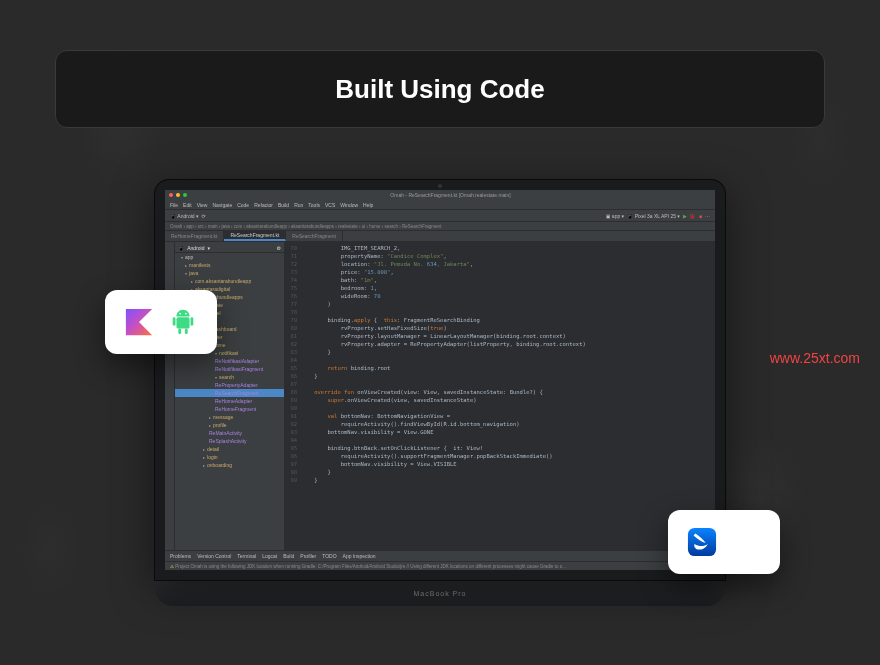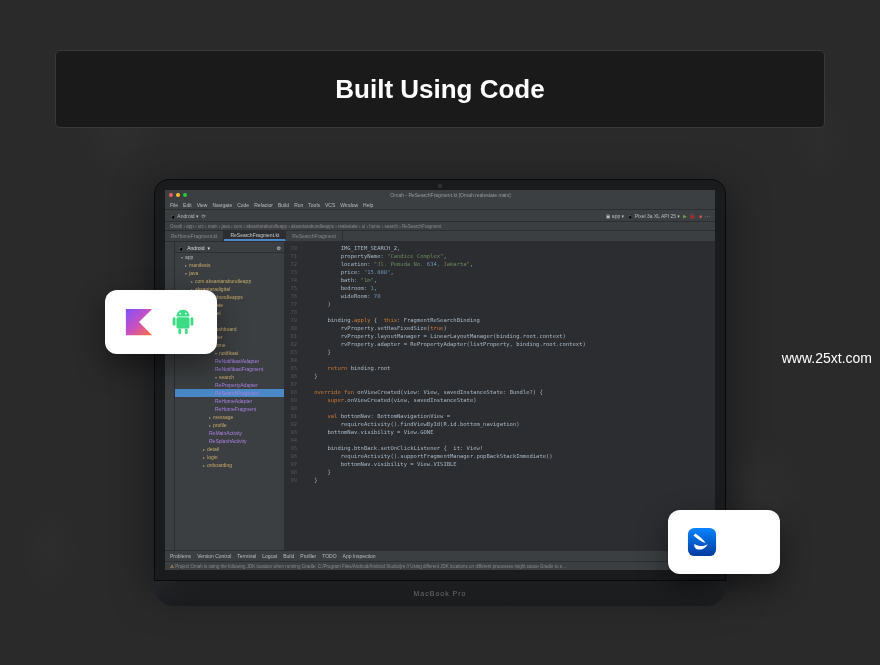--- a/index.html
+++ b/index.html
@@ -20,29 +20,29 @@
       radial-gradient(ellipse 60px 90px at 50px 550px, #303030 0%, transparent 60%),
       radial-gradient(ellipse 60px 90px at 820px 140px, #303030 0%, transparent 60%);
     opacity: 0.6;
   }
   .title-card {
     position: absolute;
     top: 50px; left: 50%; transform: translateX(-50%);
     width: 770px; height: 78px;
     background: #1a1a1a;
     border: 1px solid #3a3a3a;
-    border-radius: 5px;
+    border-radius: 12px;
     display: flex; align-items: center; justify-content: center;
   }
   .title-card h1 { color: #fff; font-size: 26px; font-weight: 600; }
 
   .watermark {
     position: absolute;
-    right: 8px; top: 350px;
-    color: #ffffff; font-size: 14px; margin-left: 25px;
+    right: 20px; top: 350px;
+    color: #ef4444; font-size: 14px; margin-left: 25px;
   }
 
   
   .laptop {
     position: absolute;
     top: 180px; left: 50%; transform: translateX(-50%);
     width: 570px;
   }
   .screen-bezel {
     background: #1e1f22;

